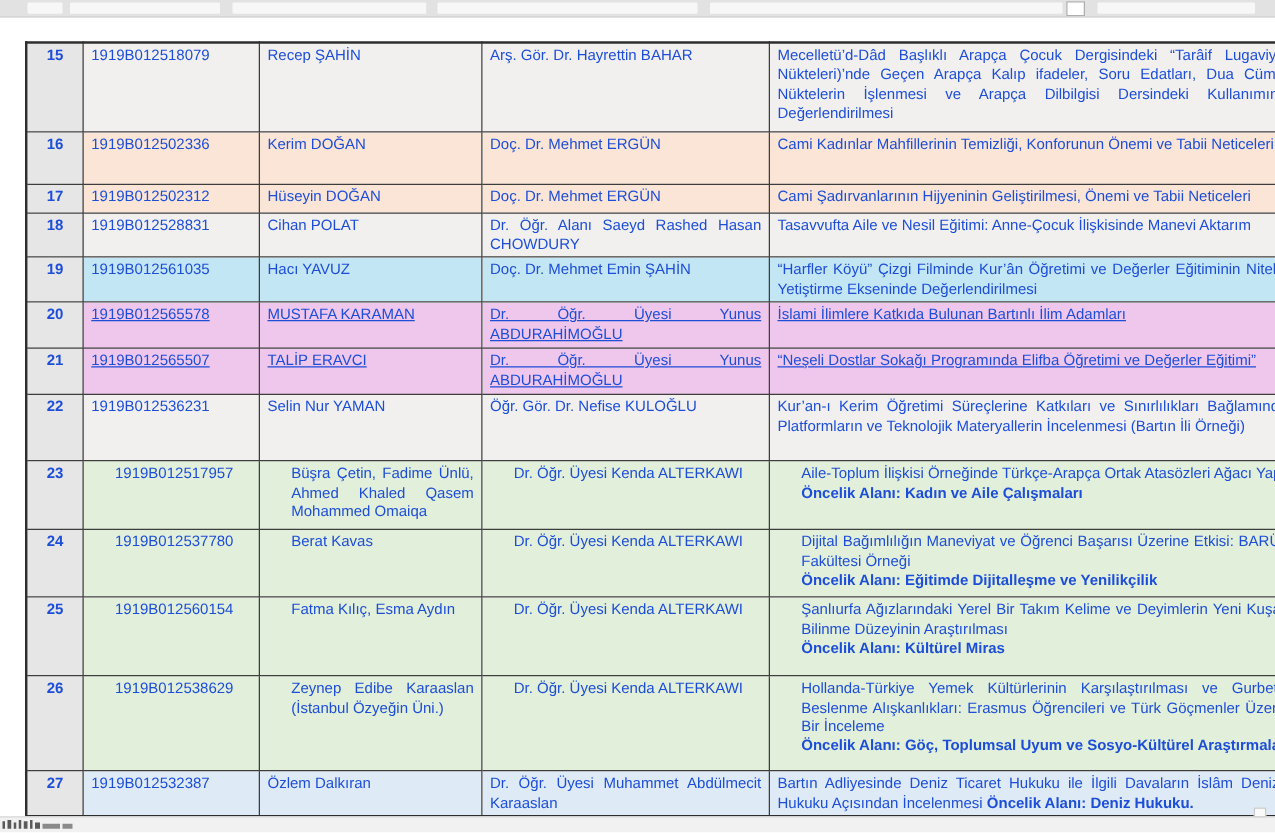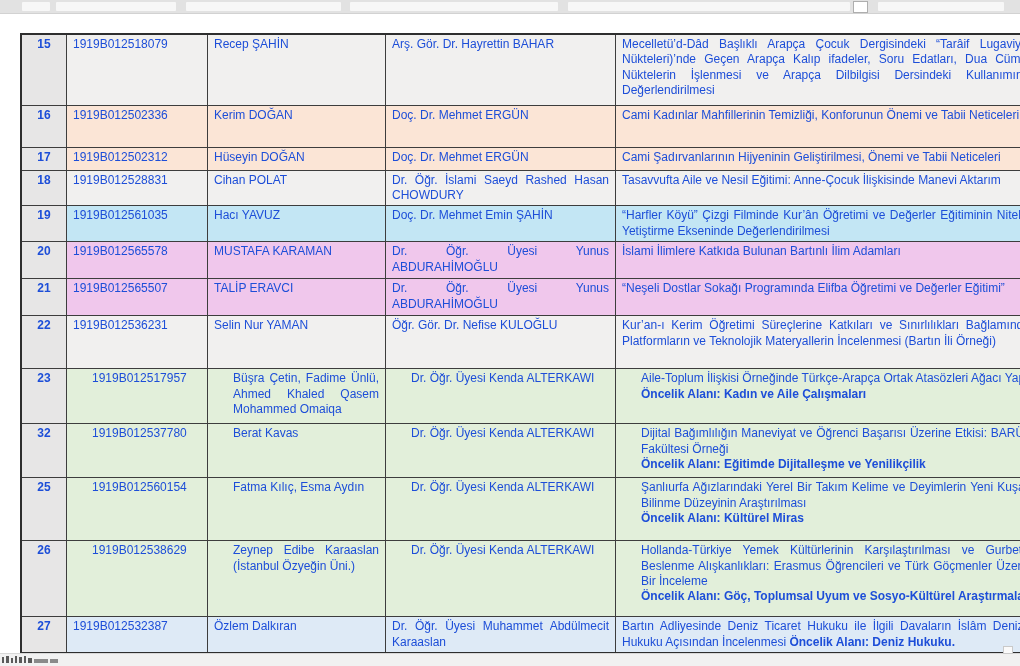--- a/index.html
+++ b/index.html
@@ -22,21 +22,21 @@
   }
   table.doc{border:2px solid #2e2e2e;}
   td.c-no{width:32px;text-align:center;font-weight:bold;background:#e7e6e6;padding:2px 1px;}
   td.c-id{width:128px;}
   td.c-student{width:165px;text-align:justify;}
   td.c-advisor{width:217px;text-align:justify;}
   td.c-title{width:444px;text-align:justify;}
   .theme-gray  td.data{background:#f1f0ef;margin-left:18px;}
   .theme-peach td.data{background:#fbe5d6;margin-top:30px;}
   .theme-sky   td.data{background:#c3e6f4;}
-  .theme-pink  td.data{background:#f0c7ec;}
+  .theme-pink  td.data{background:#f0c7ec;text-decoration:underline;}
   .theme-green td.data{background:#e2efda;padding-left:25px;}
   .theme-blue  td.data{background:#deeaf6;}
   .priority{font-weight:bold;display:block;}
   .priority.inline{display:inline;}
   
   .status-strip{position:absolute;left:0;top:653px;width:1020px;height:13px;background:#f1f1f1;border-top:1px solid #d8d8d8;}
   .fragment{position:absolute;left:2px;top:656px;height:7px;display:flex;gap:2px;align-items:flex-end;filter:blur(0.4px);}
   .fragment i{display:block;background:#5a5a5a;width:2px;}
   .corner-mark{position:absolute;left:1003px;top:646px;width:10px;height:8px;background:#fafafa;border:1px solid #c9c9c9;box-sizing:border-box;}
 </style>
@@ -75,21 +75,21 @@
     <td class="c-no">17</td>
     <td class="c-id data">1919B012502312</td>
     <td class="c-student data">Hüseyin DOĞAN</td>
     <td class="c-advisor data">Doç. Dr. Mehmet ERGÜN</td>
     <td class="c-title data">Cami Şadırvanlarının Hijyeninin Geliştirilmesi, Önemi ve Tabii Neticeleri</td>
   </tr>
         <tr class="theme-gray" style="height: 34px;">
     <td class="c-no">18</td>
     <td class="c-id data">1919B012528831</td>
     <td class="c-student data">Cihan POLAT</td>
-    <td class="c-advisor data">Dr. Öğr. İslami Saeyd Rashed Hasan CHOWDURY</td>
+    <td class="c-advisor data">Dr. Öğr. Alanı Saeyd Rashed Hasan CHOWDURY</td>
     <td class="c-title data">Tasavvufta Aile ve Nesil Eğitimi: Anne-Çocuk İlişkisinde Manevi Aktarım</td>
   </tr>
         <tr class="theme-sky" style="height: 33px;">
     <td class="c-no">19</td>
     <td class="c-id data">1919B012561035</td>
     <td class="c-student data">Hacı YAVUZ</td>
     <td class="c-advisor data">Doç. Dr. Mehmet Emin ŞAHİN</td>
     <td class="c-title data">“Harfler Köyü” Çizgi Filminde Kur’ân Öğretimi ve Değerler Eğitiminin Nitelikli Nesil Yetiştirme Ekseninde Değerlendirilmesi</td>
   </tr>
         <tr class="theme-pink" style="height: 37px;">
@@ -114,21 +114,21 @@
     <td class="c-title data">Kur’an-ı Kerim Öğretimi Süreçlerine Katkıları ve Sınırlılıkları Bağlamında Dijital Platformların ve Teknolojik Materyallerin İncelenmesi (Bartın İli Örneği)</td>
   </tr>
         <tr class="theme-green" style="height: 55px;">
     <td class="c-no">23</td>
     <td class="c-id data">1919B012517957</td>
     <td class="c-student data">Büşra Çetin, Fadime Ünlü, Ahmed Khaled Qasem Mohammed Omaiqa</td>
     <td class="c-advisor data">Dr. Öğr. Üyesi Kenda ALTERKAWI</td>
     <td class="c-title data">Aile-Toplum İlişkisi Örneğinde Türkçe-Arapça Ortak Atasözleri Ağacı Yapımı<span class="priority">Öncelik Alanı: Kadın ve Aile Çalışmaları</span></td>
   </tr>
         <tr class="theme-green" style="height: 54px;">
-    <td class="c-no">32</td>
+    <td class="c-no">24</td>
     <td class="c-id data">1919B012537780</td>
     <td class="c-student data">Berat Kavas</td>
     <td class="c-advisor data">Dr. Öğr. Üyesi Kenda ALTERKAWI</td>
     <td class="c-title data">Dijital Bağımlılığın Maneviyat ve Öğrenci Başarısı Üzerine Etkisi: BARÜ İlahiyat Fakültesi Örneği<span class="priority">Öncelik Alanı: Eğitimde Dijitalleşme ve Yenilikçilik</span></td>
   </tr>
         <tr class="theme-green" style="height: 63px;">
     <td class="c-no">25</td>
     <td class="c-id data">1919B012560154</td>
     <td class="c-student data">Fatma Kılıç, Esma Aydın</td>
     <td class="c-advisor data">Dr. Öğr. Üyesi Kenda ALTERKAWI</td>

